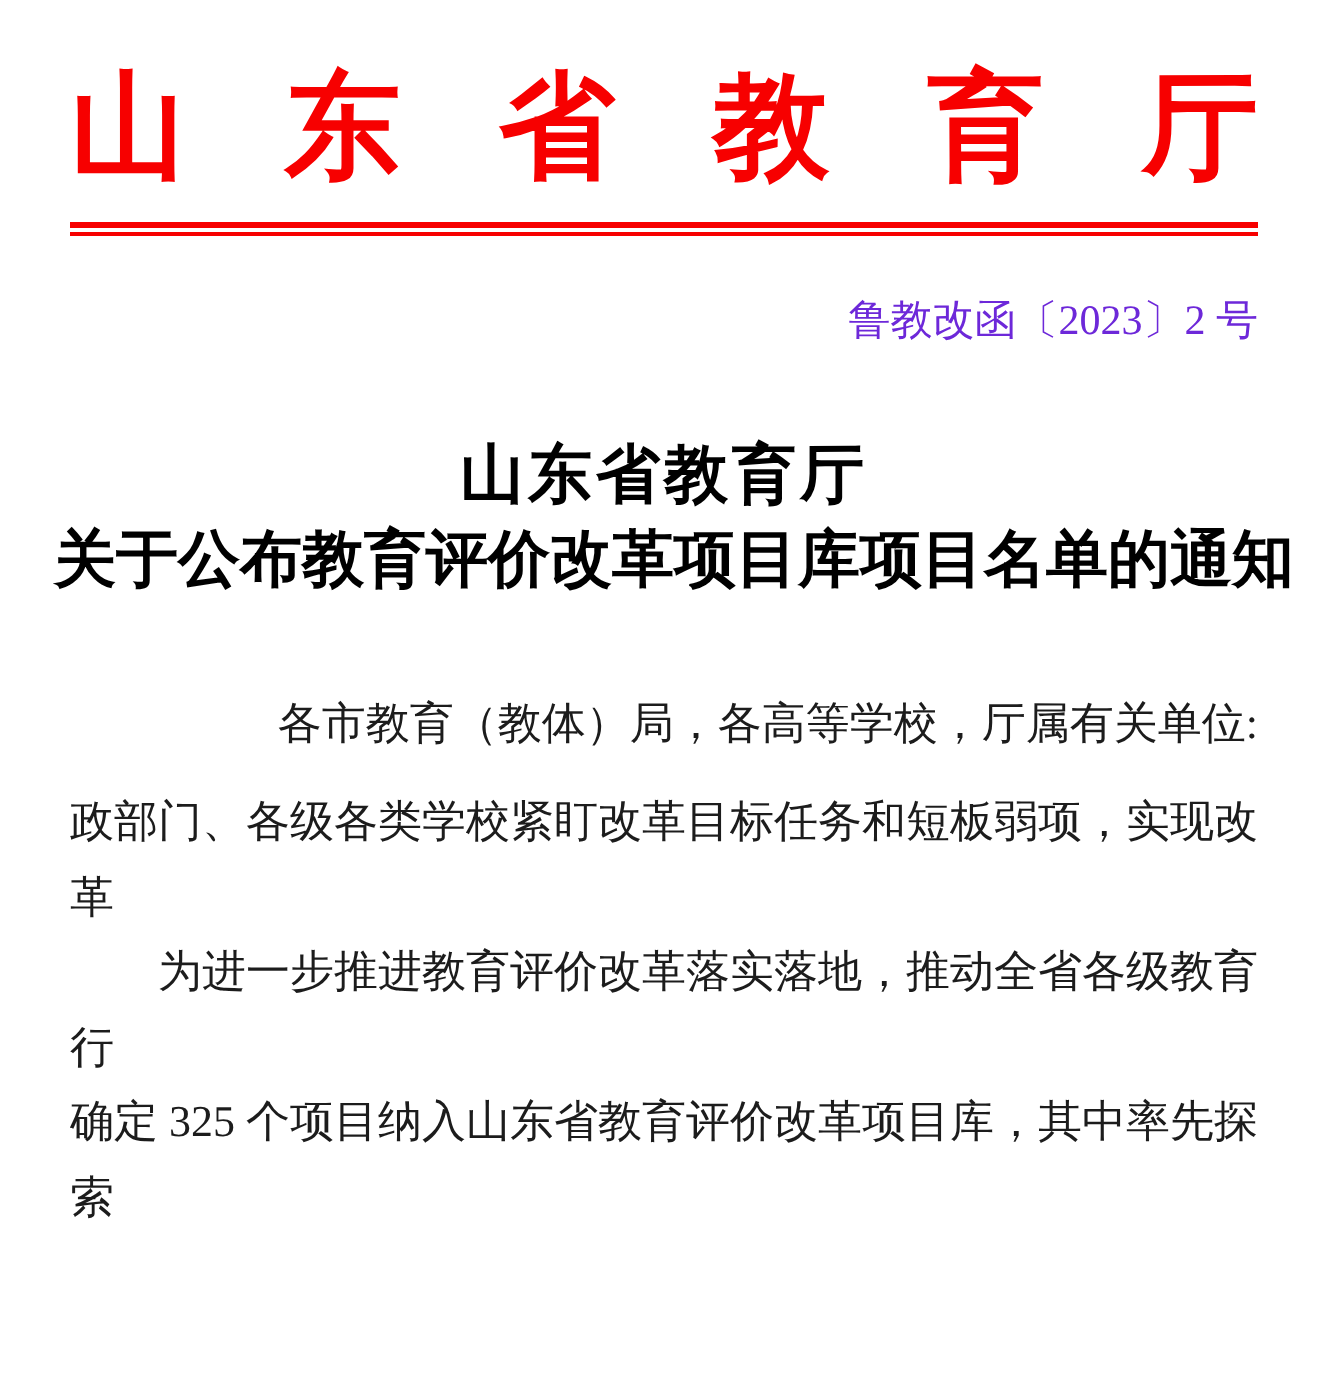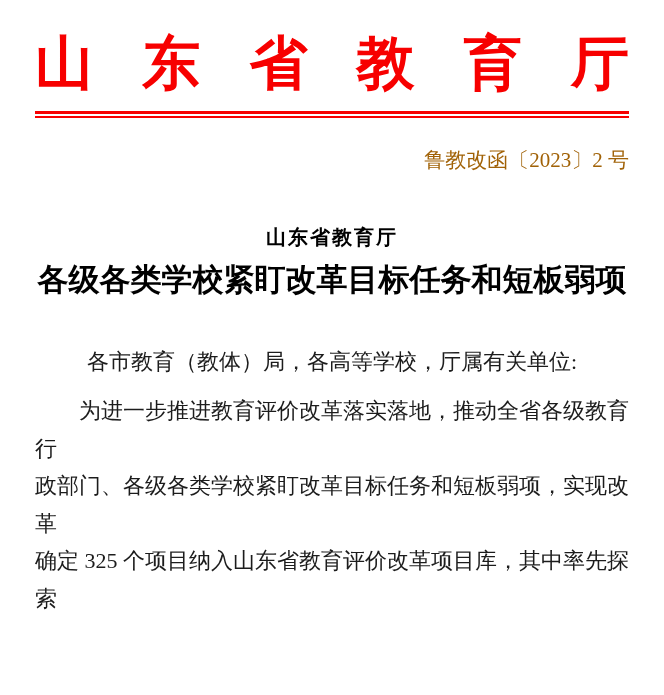--- a/index.html
+++ b/index.html
@@ -28,27 +28,27 @@
   .agency-name span { display: block; }
   .red-rule { margin-top: 13px; }
   .red-rule .thick { height: 3px; background: #f70000; }
   .red-rule .thin  { height: 2px; background: #f70000; margin-top: 2px; }
   
   .doc-number {
     margin-top: 28px;
     text-align: right;
     font-size: 21px;
     line-height: 29px;
-    color: #a16207;
+    color: #6d28d9;
   }
   
   .title-line1 {
     margin-top: 43px;
     text-align: center;
-    font-size: 20px;
+    font-size: 32px;
     line-height: 38px;
     font-weight: bold;
     color: #000000;
     letter-spacing: 2px;
   }
   .title-line2 {
     margin-left: -8px;
     margin-right: -8px;
     margin-top: 3px;
     text-align: center;
@@ -56,21 +56,21 @@
     line-height: 42px;
     font-weight: bold;
     color: #000000;
     white-space: nowrap;
   }
   
   .salutation {
     margin-top: 45px;
     font-size: 22px;
     line-height: 32px;
-    text-align: center;
+    text-align: right;
   }
   .paragraph { margin-top: 14px; font-size: 22px; }
   .para-line {
     line-height: 37.5px;
     text-align: justify;
     text-align-last: justify;
     white-space: normal;
   }
   .para-line.first { text-indent: 2em; }
 </style>
@@ -89,24 +89,24 @@
   </div>
 
   <div class="red-rule">
     <div class="thick"></div>
     <div class="thin"></div>
   </div>
 
   <div class="doc-number">鲁教改函〔2023〕2 号</div>
 
   <div class="title-line1">山东省教育厅</div>
-  <div class="title-line2">各级各类学校紧盯改革目标任务和短板弱项</div>
+  <div class="title-line2">关于公布教育评价改革项目库项目名单的通知</div>
 
   <div class="salutation">各市教育（教体）局，各高等学校，厅属有关单位:</div>
 
   <div class="paragraph">
+    <div class="para-line">政部门、各级各类学校紧盯改革目标任务和短板弱项，实现改革</div>
     <div class="para-line first">为进一步推进教育评价改革落实落地，推动全省各级教育行</div>
-    <div class="para-line">政部门、各级各类学校紧盯改革目标任务和短板弱项，实现改革</div>
     <div class="para-line">确定 325 个项目纳入山东省教育评价改革项目库，其中率先探索</div>
 
   </div>
 
 </div>
 
 </body></html>

